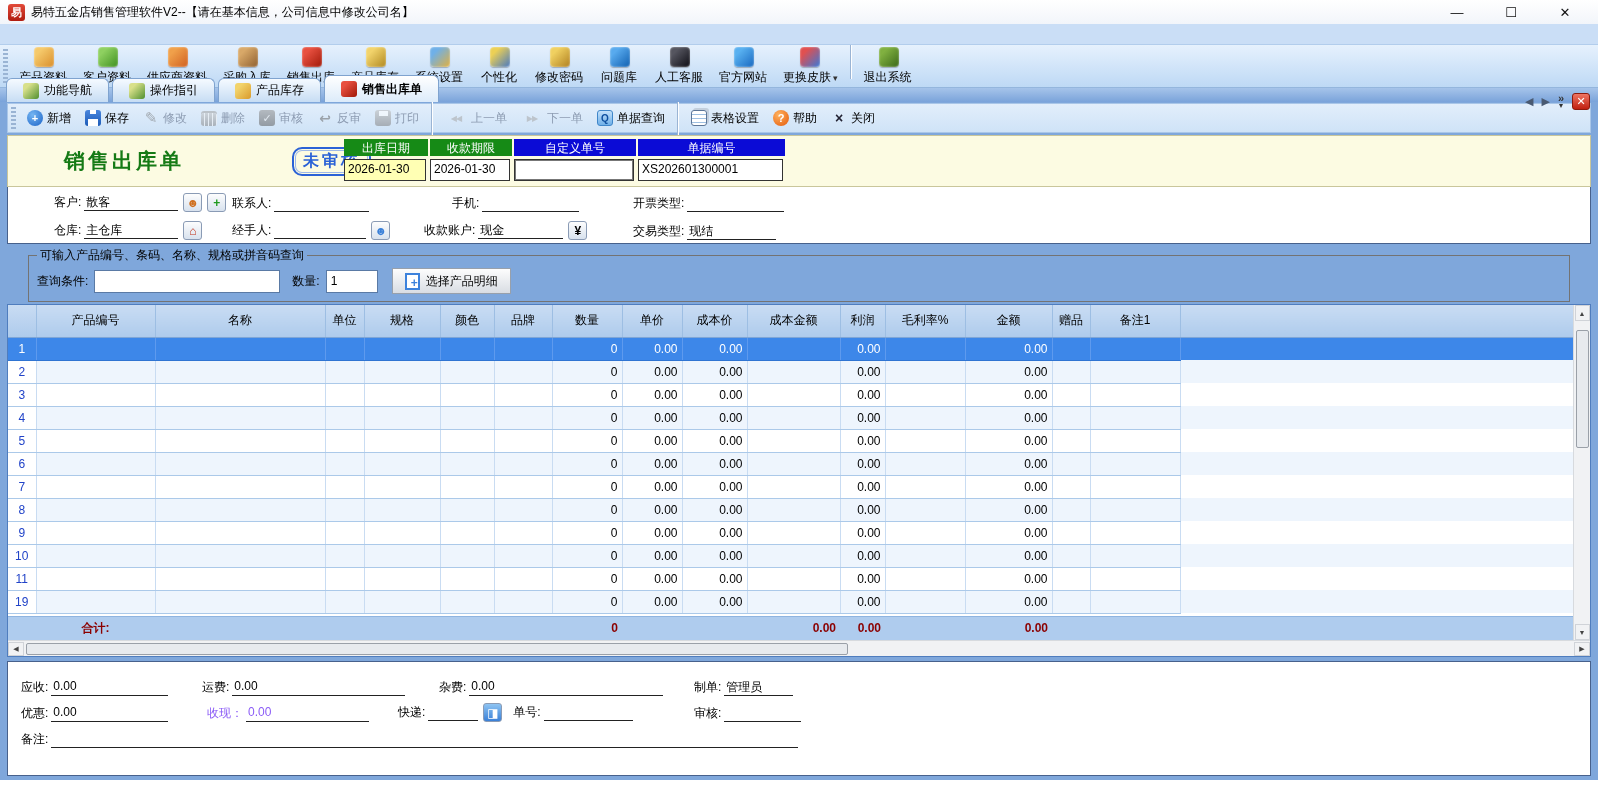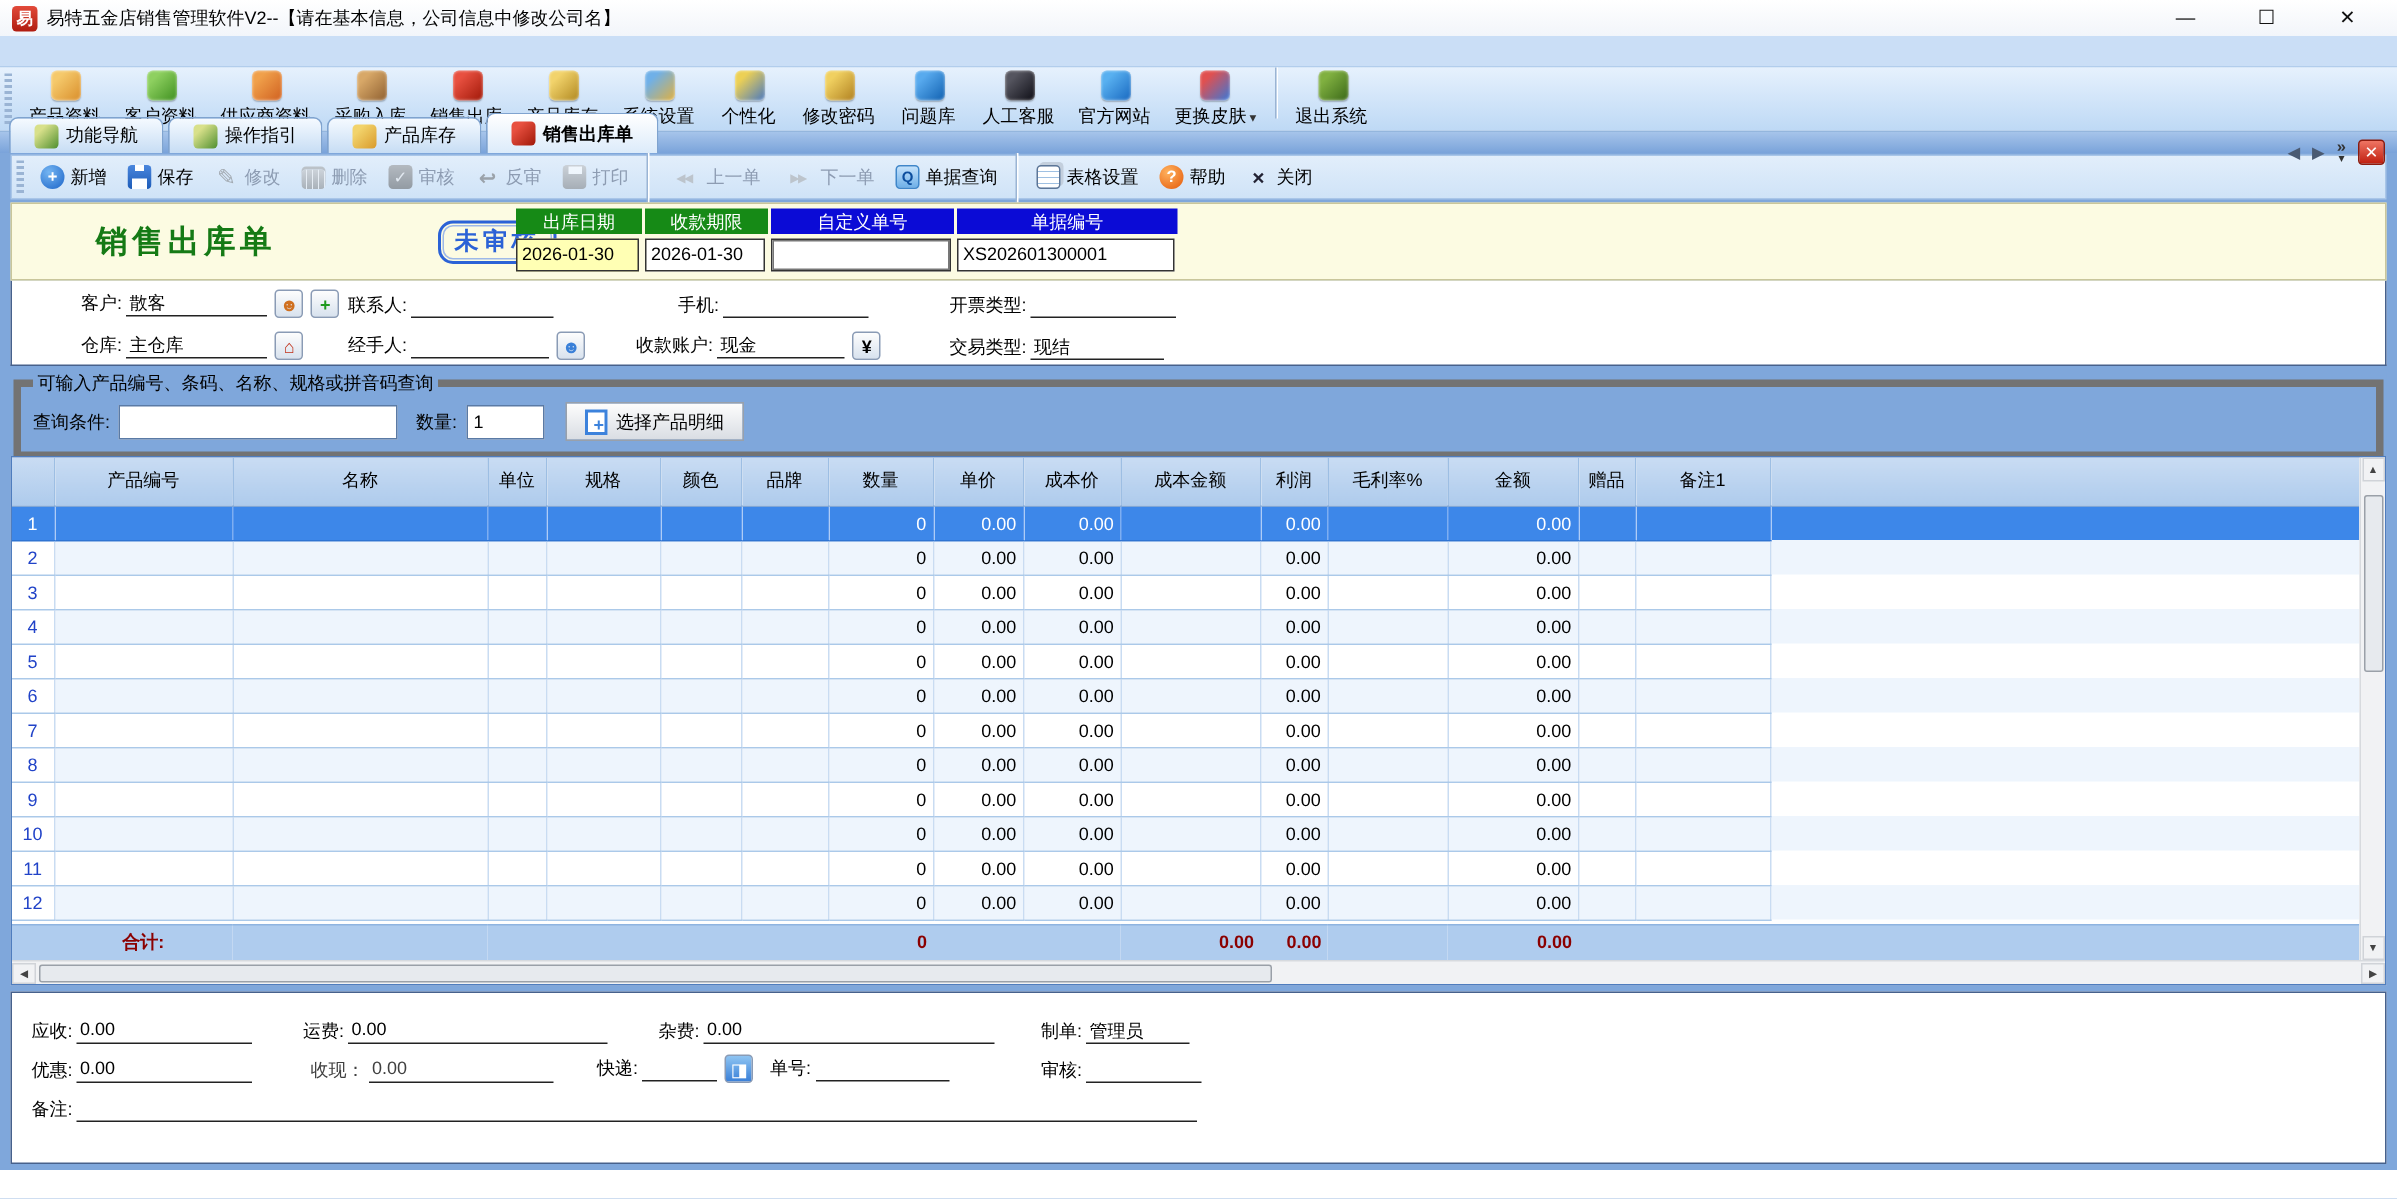--- a/index.html
+++ b/index.html
@@ -78,21 +78,21 @@
 
   
   .custpanel { height:57px; background:#fff; border:1px solid #47618c; border-top:none; display:flex; flex-direction:column; justify-content:center; gap:6px; padding-left:46px; }
   .crow { display:flex; align-items:flex-end; height:22px; }
   .fg { display:flex; align-items:center; gap:3px; }
   .uf { display:inline-block; border-bottom:1px solid #222; height:17px; padding:0 2px; font-size:12px; }
   .sbtn { width:19px; height:19px; border:1px solid #8a9bb5; border-radius:3px; background:linear-gradient(#fdfdfd,#d8e2ee); display:inline-flex; align-items:center; justify-content:center; font-size:12px; margin-left:2px; }
 
   
   .queryband { height:57px; background:#7fa7db; }
-  .qfs { border:5px solid #737373; margin:3px 2px 0; padding:4px 8px 7px; }
+  .qfs { border:1px solid #737373; margin:3px 21px 0; padding:4px 8px 7px; }
   .qfs legend { font-size:12px; padding:0 3px; color:#000; }
   .qrow { display:flex; align-items:center; gap:6px; }
   .qinput { width:186px; height:23px; border:1px solid #5a7aa5; background:#fff; padding:0 4px; font-size:12px; }
   .qtyinput { width:52px; height:23px; border:1px solid #5a7aa5; background:#fff; padding:0 4px; font-size:12px; }
   .selbtn { height:26px; display:flex; align-items:center; gap:6px; padding:0 12px; background:linear-gradient(#fdfdfd,#d9dde3); border:1px solid #98a0ab; font-size:12px; }
   .docplus { width:15px; height:17px; border:2px solid #3c82dc; background:#fff; color:#3c82dc; font-weight:bold; font-size:12px; display:flex; align-items:flex-end; justify-content:flex-end; line-height:9px; }
 
   
   .grid { margin-top:3px; height:353px; border:1px solid #4f7dbe; background:#fff; display:flex; flex-direction:column; }
   .gridtop { flex:1; display:flex; overflow:hidden; }
@@ -117,21 +117,21 @@
   .vthumb { width:13px; height:118px; margin-top:9px; background:#e7eaee; border:1px solid #9aa0a8; border-radius:2px; }
   .vspacer { flex:1; }
   .hscroll { height:16px; background:#f1f2f4; border-top:1px solid #d7dade; display:flex; align-items:center; }
   .harrow { width:16px; height:14px; font-size:7px; color:#444; display:flex; align-items:center; justify-content:center; border:1px solid #d0d3d8; background:#f1f2f4; }
   .hthumb { width:822px; height:12px; margin-left:2px; background:#e7eaee; border:1px solid #9aa0a8; border-radius:2px; }
   .hspacer { flex:1; }
 
   
   .footer { flex:1; background:#fff; border:1px solid #47618c; margin-top:4px; padding:8px 0 0 13px; overflow:hidden; }
   .frow { display:flex; align-items:flex-end; height:26px; }
-  .red { color:#404040;margin-top:36px; }
+  .red { color:#8b5cf6;margin-top:36px; }
   .flabel { white-space:nowrap; }
 </style>
 </head>
 <body>
 
 <div class="app">
 
   <div class="titlebar">
     <div class="logo">易</div>
     <div class="title">易特五金店销售管理软件V2--【请在基本信息，公司信息中修改公司名】</div>
@@ -668,21 +668,21 @@
                     <td class="num">0.00</td>
                     <td class="num"></td>
                     <td class="num">0.00</td>
                     <td class="num"></td>
                     <td class="num">0.00</td>
                     <td></td>
                     <td></td>
                     <td class="filler"></td>
                   </tr>
                   <tr class="alt">
-                    <td class="rn">12</td>
+                    <td class="rn">19</td>
                     <td></td>
                     <td></td>
                     <td></td>
                     <td></td>
                     <td></td>
                     <td></td>
                     <td class="num">0</td>
                     <td class="num">0.00</td>
                     <td class="num">0.00</td>
                     <td class="num"></td>

